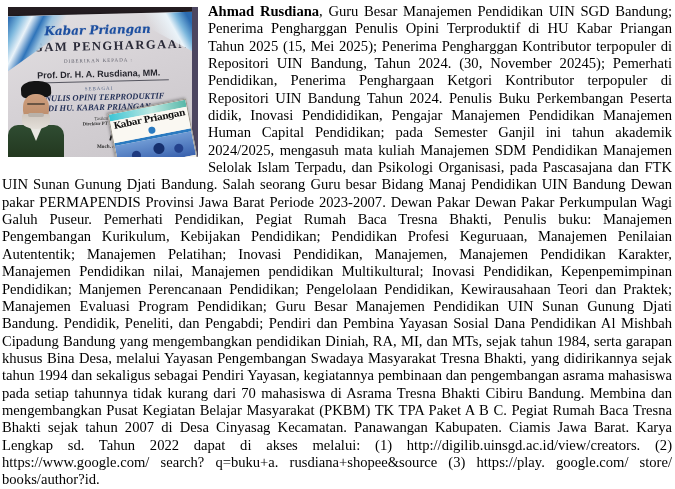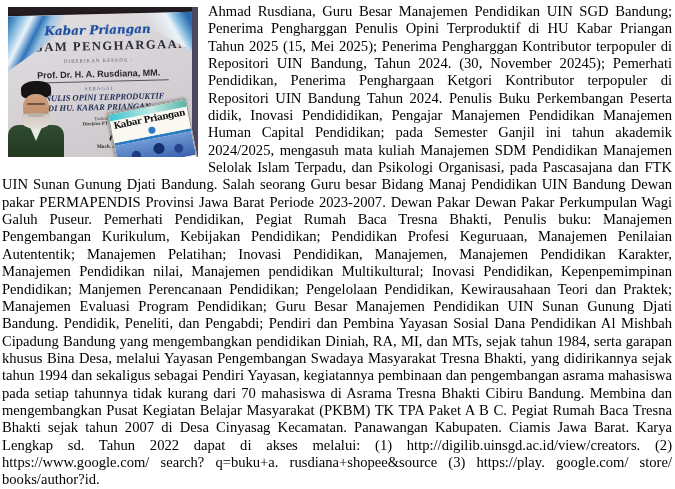--- a/index.html
+++ b/index.html
@@ -12,21 +12,21 @@
     box-sizing:border-box;
     padding:3px 3px 0 2px;
   }
   .bio{
     margin:0;
     font-size:14.6px;
     line-height:17.35px;
     text-align:justify;
     color:#000000;
   }
-  .bio .name{font-weight:normal;}
+  .bio .name{font-weight:bold;}
 
   
   .photo-wrap{
     float:left;
     position:relative;
     width:190px;height:150px;
     margin:4px 10px 3px 6px;
     background:linear-gradient(180deg,#241c20 0%,#3a3240 100%);
     overflow:hidden;
   }

